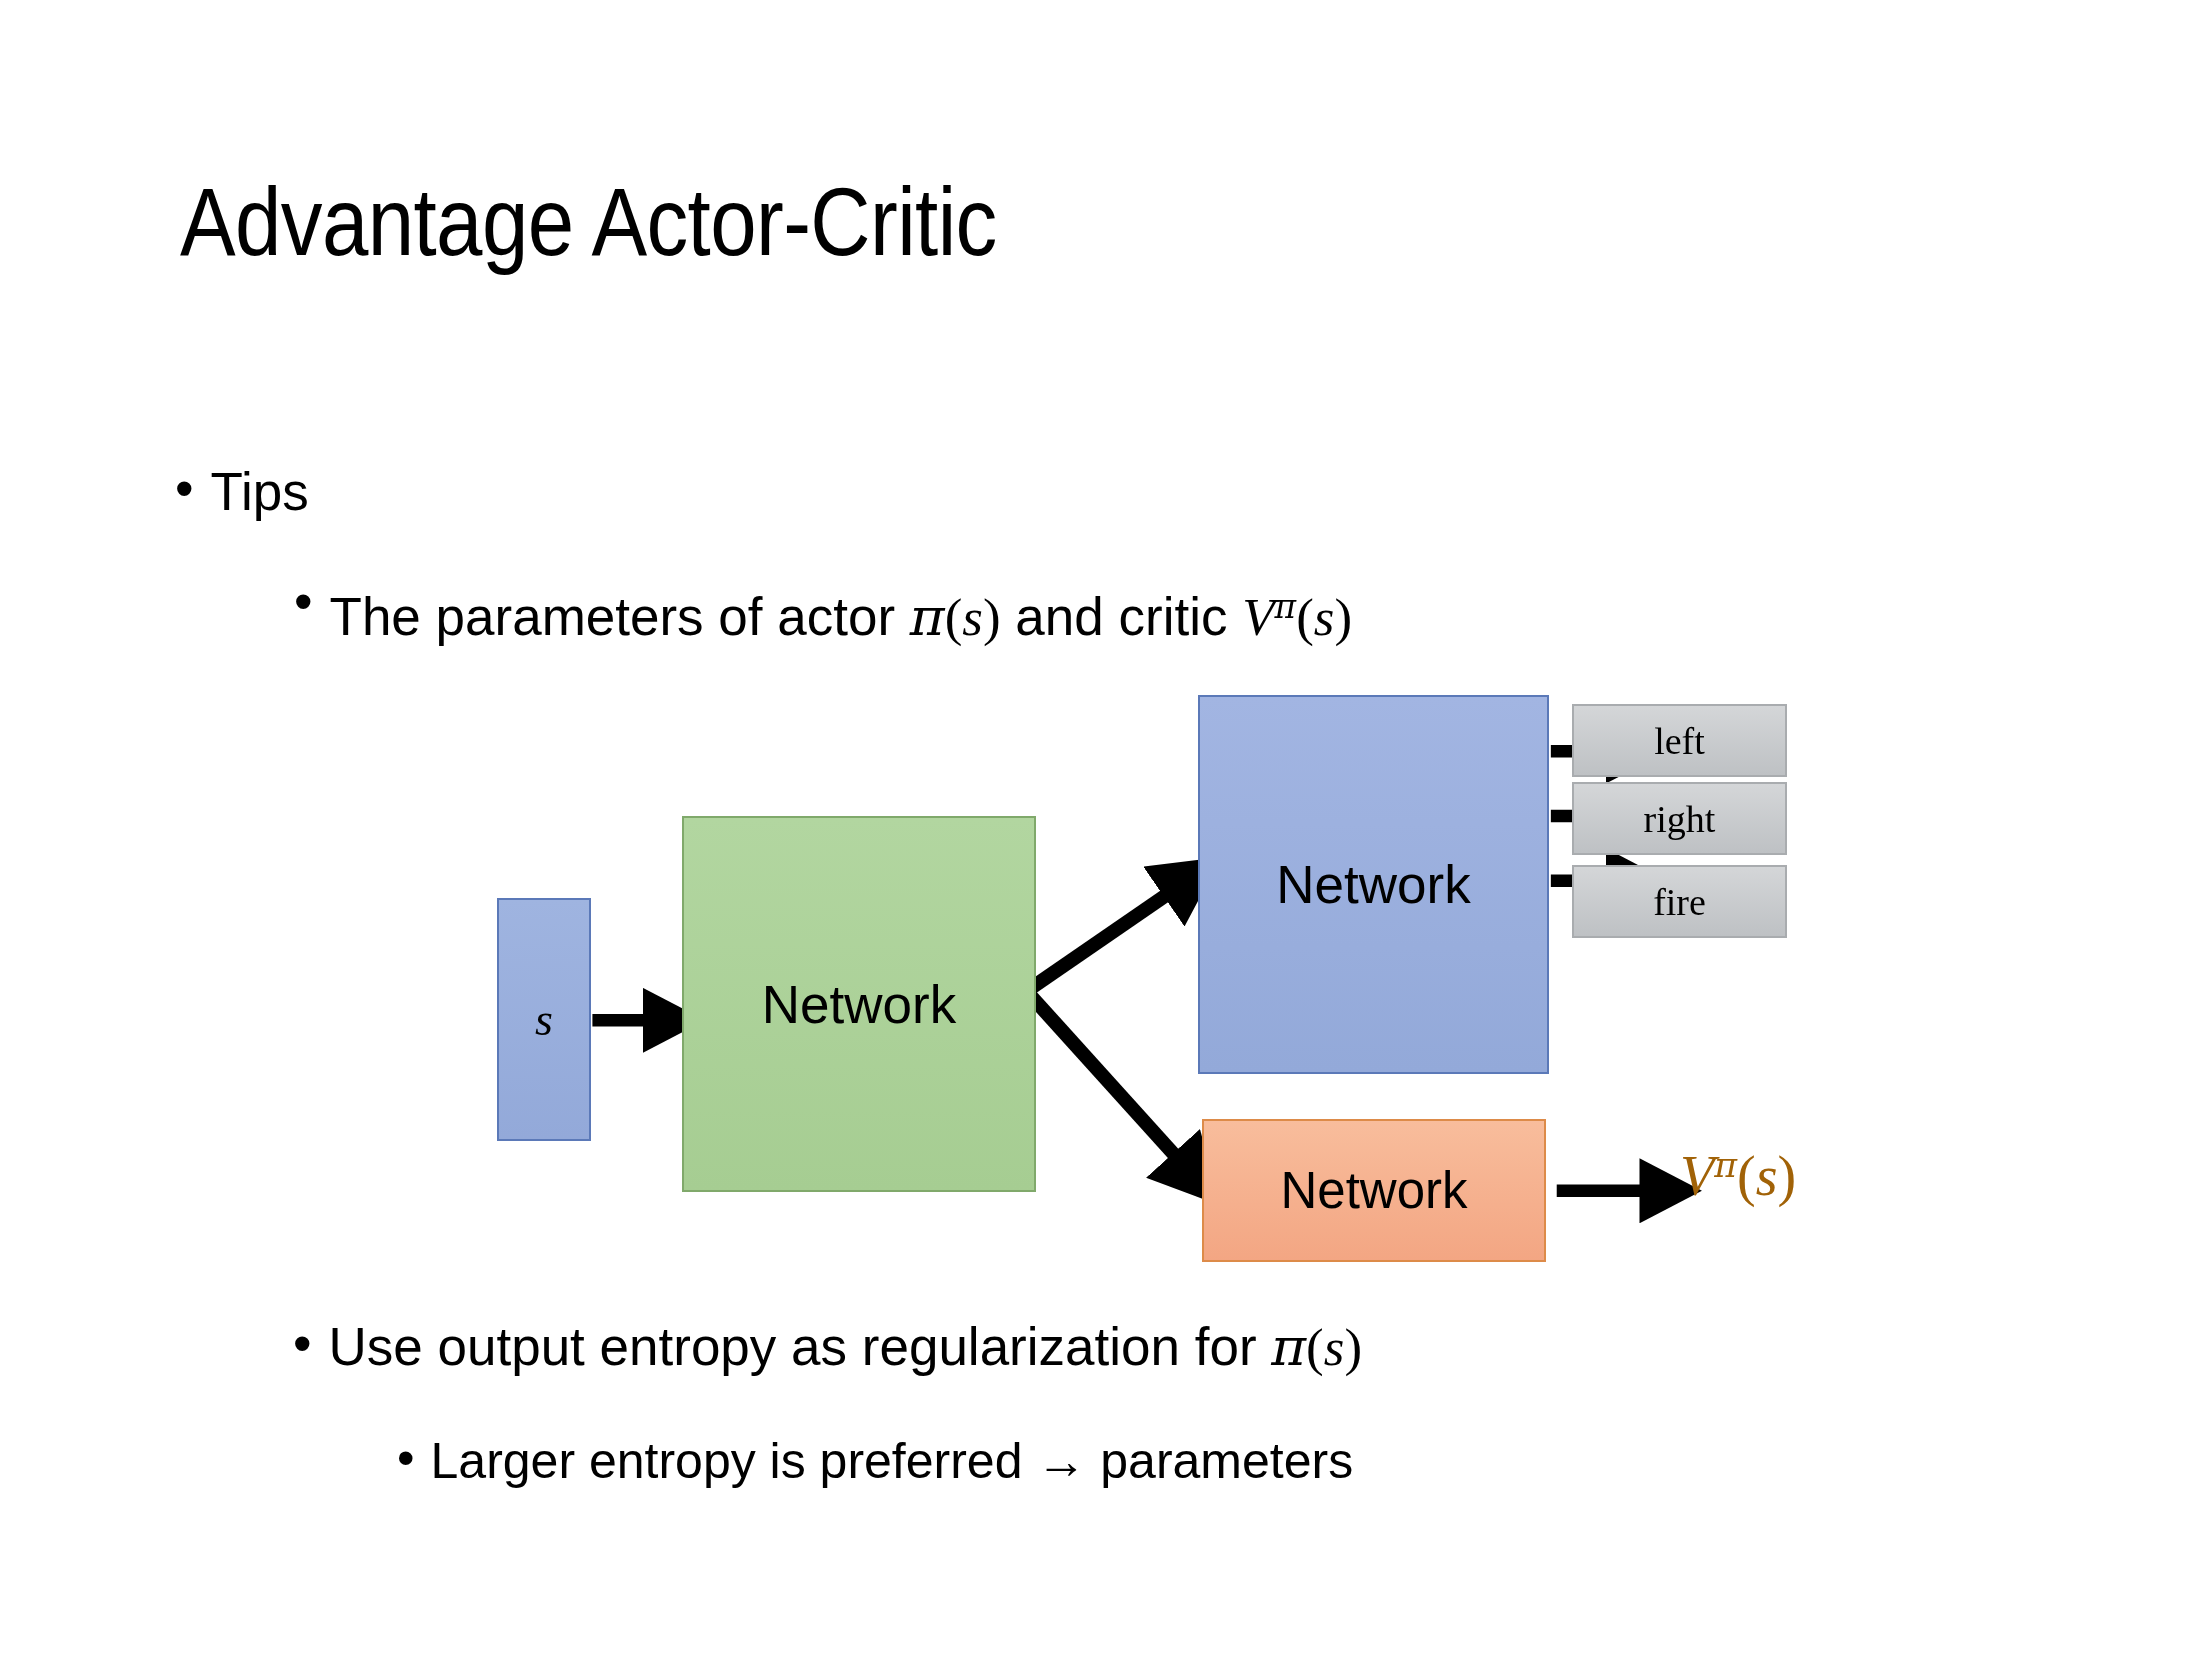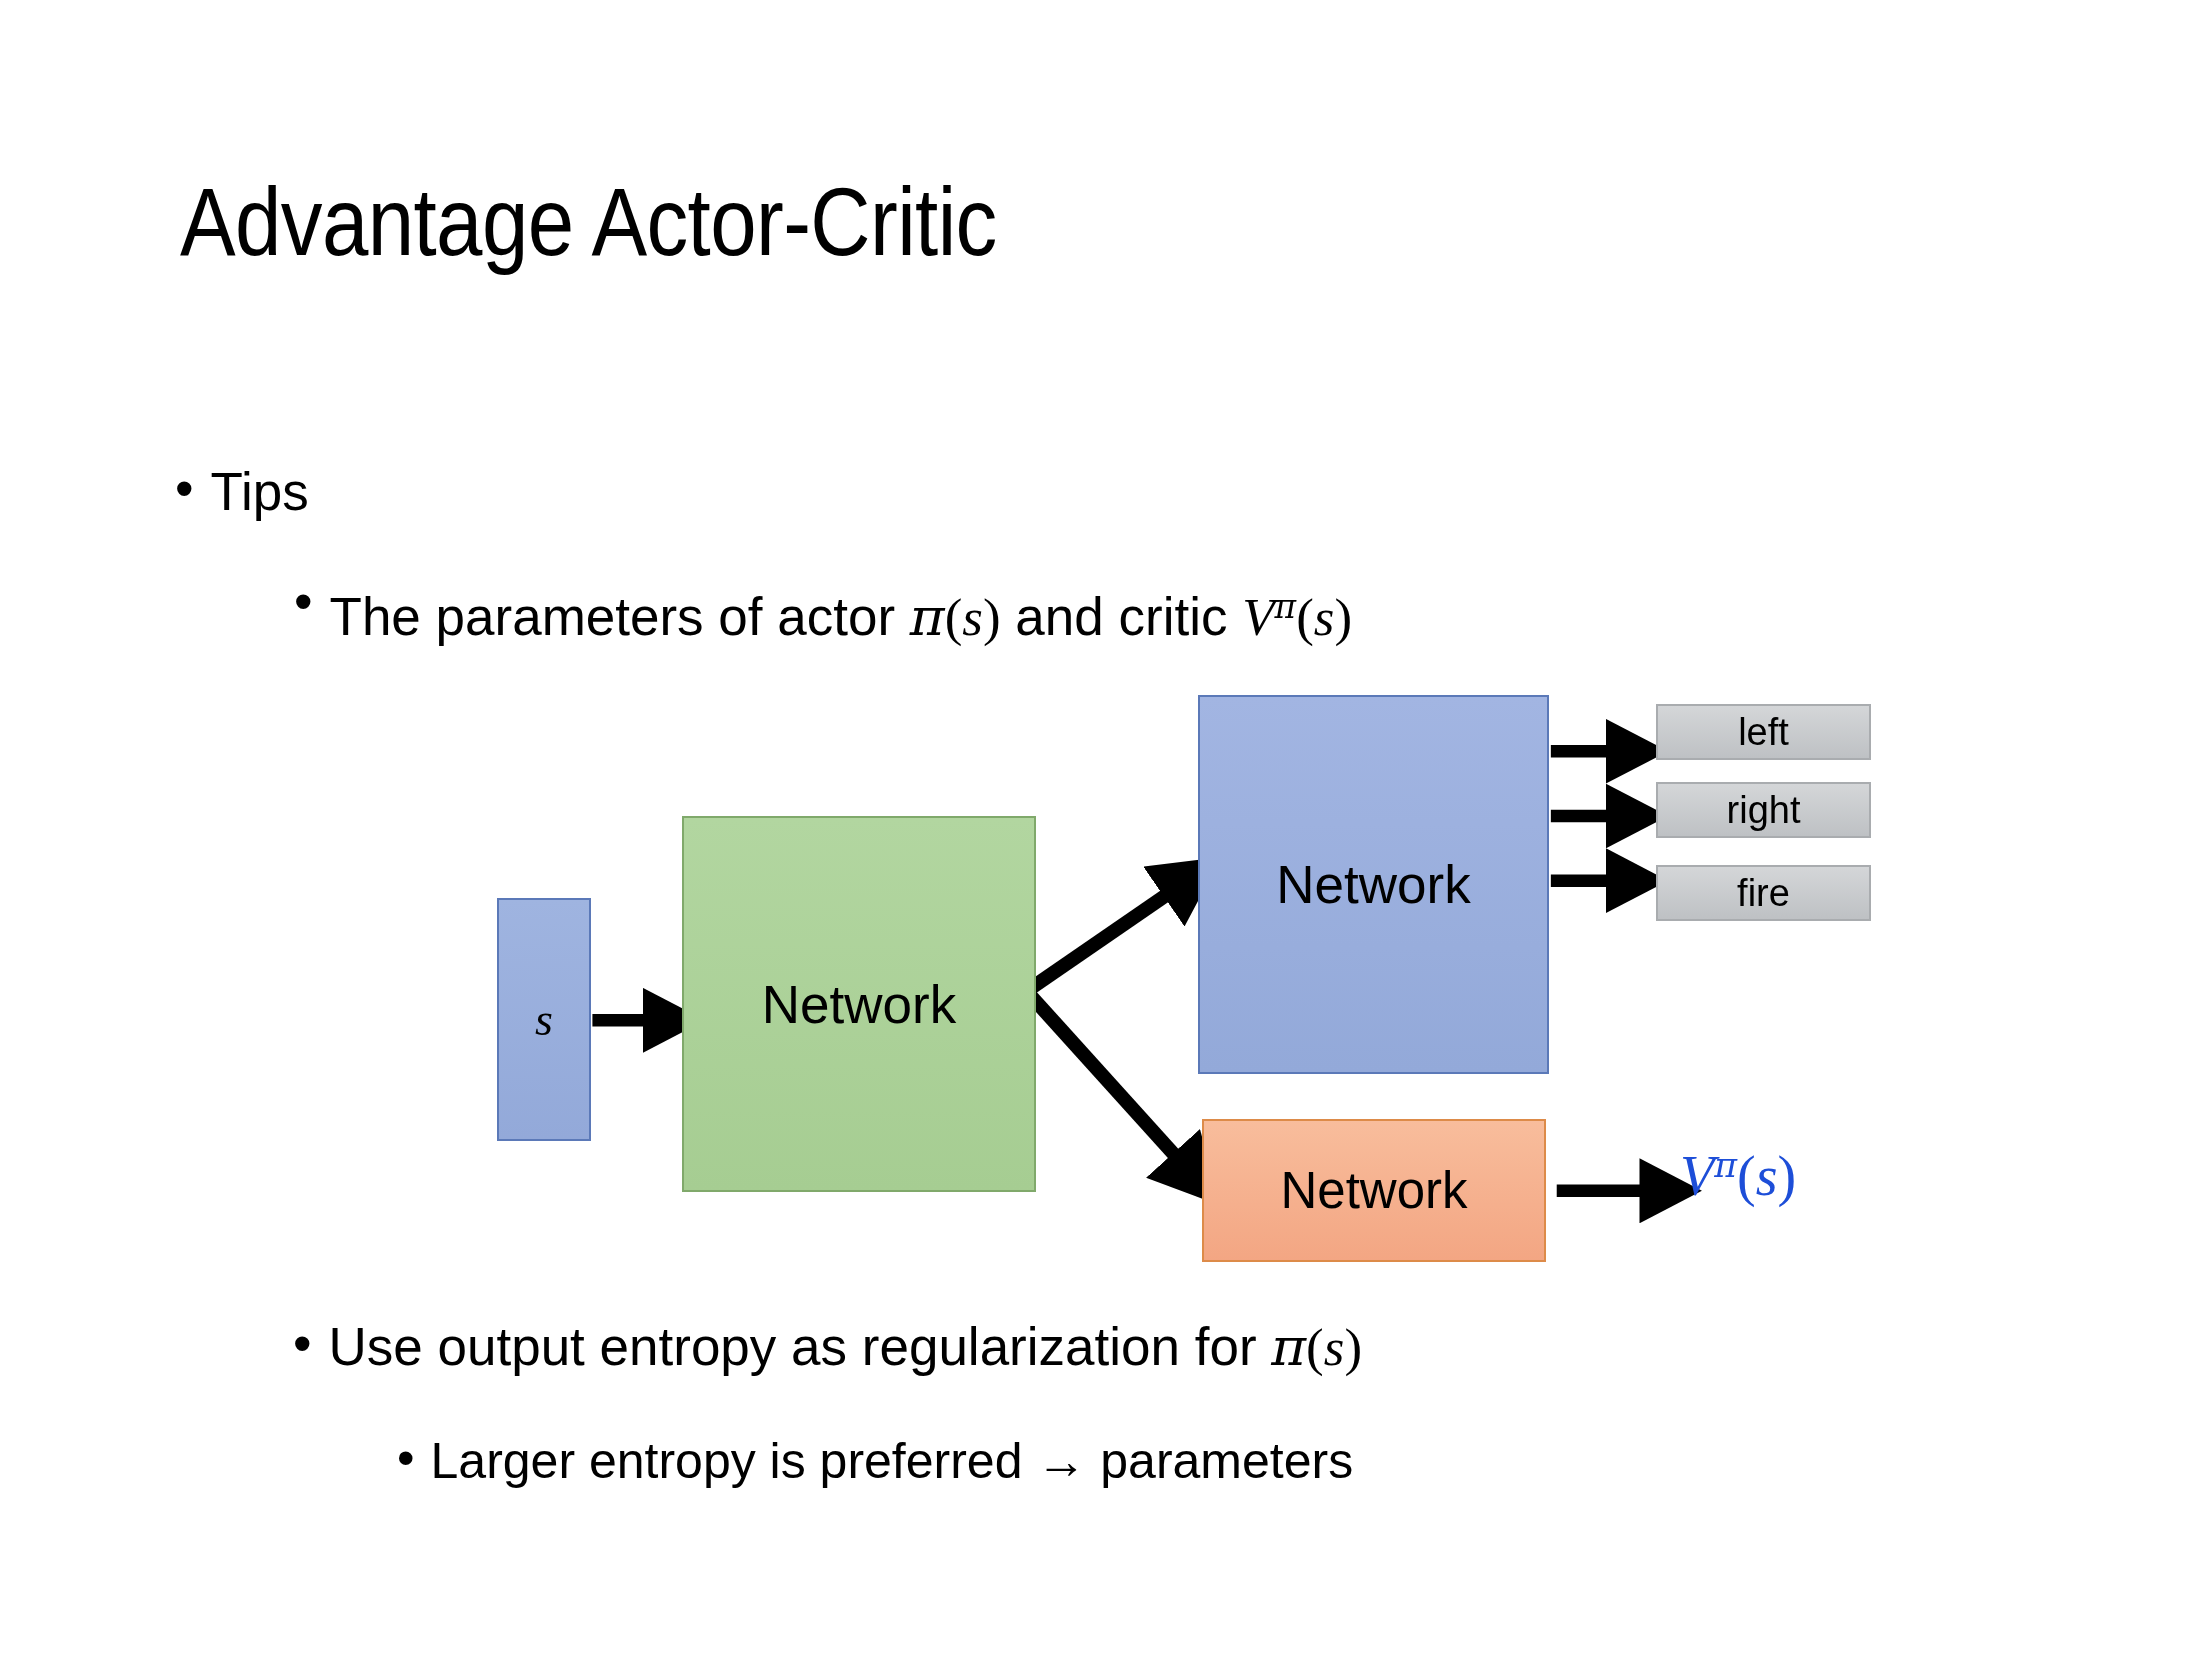--- a/index.html
+++ b/index.html
@@ -157,38 +157,38 @@
     left: 1202px;
     top: 1119px;
     width: 344px;
     height: 143px;
     background: linear-gradient(180deg, #F8BD9C 0%, #F3A683 100%);
     border: 2.2px solid #DD8B49;
     font-size: 51px;
   }
 
   .node-out {
-    left: 1656px;
+    left: 1572px;
     width: 215px;
-    height: 56px;
+    height: 73px;
     background: linear-gradient(180deg, #D4D6D8 0%, #BEC1C4 100%);
     border: 2.2px solid #A9ACAF;
-    font-family: Liberation Sans, sans-serif;
+    font-family: Liberation Serif, serif;
     font-size: 38px;
   }
   .out-left  { top: 704px; }
   .out-right { top: 782px; justify-content: center; }
   .out-fire  { top: 865px; }
 
   .node-value {
     position: absolute;
     left: 1680px;
     top: 1143px;
     font-size: 56px;
-    color: #1d4ed8;
+    color: #a16207;
     white-space: nowrap;
   }
 
   svg.arrows {
     position: absolute;
     left: 0;
     top: 0;
     width: 2205px;
     height: 1654px;
   }

